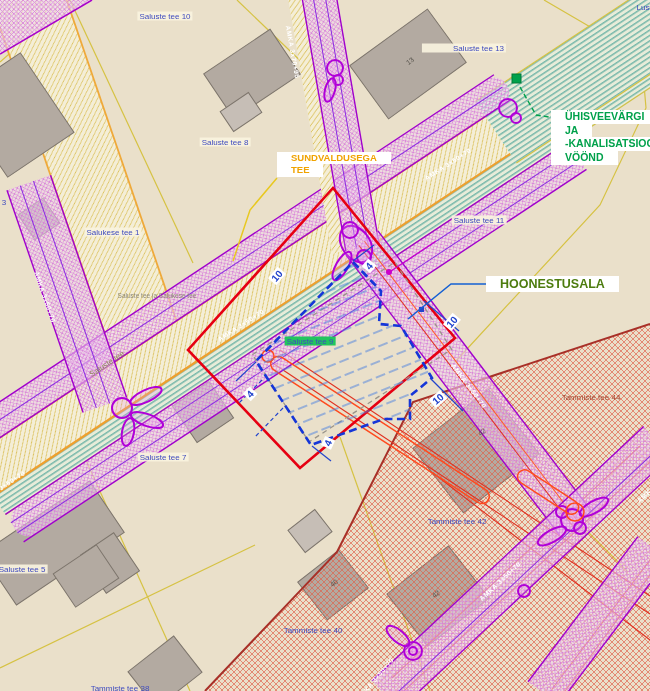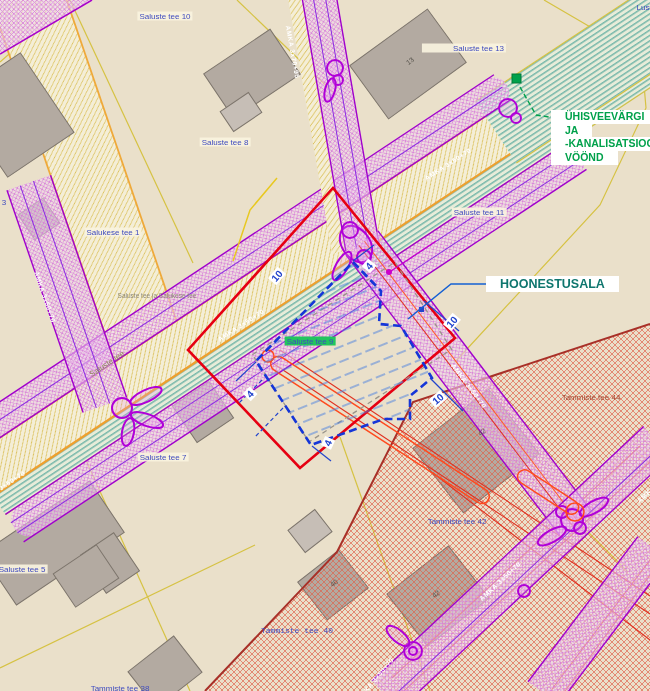--- a/index.html
+++ b/index.html
@@ -271,27 +271,27 @@
   </g>
   <rect x="512" y="74" width="9" height="9" fill="#00a14b" stroke="#007a38"></rect>
   <circle cx="389" cy="272" r="3" fill="#cc00cc"></circle>
 </svg>
 
 <div id="labels">
       <div class="map-label parcel boxed" style="left: 165px; top: 16px; transform: translate(-50%, -50%) rotate(0deg);">Saluste tee 10</div>
       <div class="map-label parcel boxed" style="left: 464px; top: 48px; transform: translate(-50%, -50%) rotate(0deg); padding-left: 31px;">Saluste tee 13</div>
       <div class="map-label parcel boxed" style="left: 225px; top: 130px; transform: translate(-50%, -50%) rotate(0deg); margin-top: 12px;">Saluste tee 8</div>
       <div class="map-label parcel boxed" style="left: 113px; top: 232px; transform: translate(-50%, -50%) rotate(0deg);">Salukese tee 1</div>
-      <div class="map-label parcel boxed" style="left: 479px; top: 212px; transform: translate(-50%, -50%) rotate(0deg);">Saluste tee 11</div>
+      <div class="map-label parcel boxed" style="left: 479px; top: 220px; transform: translate(-50%, -50%) rotate(0deg);">Saluste tee 11</div>
       <div class="map-label parcel boxed" style="left: 310px; top: 341px; transform: translate(-50%, -50%) rotate(0deg); background: #22c55e;">Saluste tee 9</div>
       <div class="map-label parcel boxed" style="left: 163px; top: 457px; transform: translate(-50%, -50%) rotate(0deg);">Saluste tee 7</div>
       <div class="map-label parcel boxed" style="left: 22px; top: 569px; transform: translate(-50%, -50%) rotate(0deg);">Saluste tee 5</div>
       <div class="map-label parcel" style="left: 591px; top: 397px; transform: translate(-50%, -50%) rotate(0deg); color: rgb(162, 69, 47); text-align: right;">Tammiste tee 44</div>
       <div class="map-label parcel" style="left: 457px; top: 521px; transform: translate(-50%, -50%) rotate(0deg);">Tammiste tee 42</div>
-      <div class="map-label parcel" style="left: 297px; top: 630px; transform: translate(-50%, -50%) rotate(0deg); font-family: Liberation Mono, monospace;">Tammiste tee 40</div>
+      <div class="map-label parcel" style="left: 313px; top: 630px; transform: translate(-50%, -50%) rotate(0deg);">Tammiste tee 40</div>
       <div class="map-label parcel" style="left: 120px; top: 688px; transform: translate(-50%, -50%) rotate(0deg);">Tammiste tee 38</div>
       <div class="map-label parcel" style="left: 4px; top: 202px; transform: translate(-50%, -50%) rotate(0deg);">3</div>
       <div class="map-label parcel" style="left: 645px; top: 7px; transform: translate(-50%, -50%) rotate(0deg);">Lusti</div>
       <div class="map-label roadname" style="left: 107px; top: 364px; transform: translate(-50%, -50%) rotate(-34deg);">Saluste tee</div>
       <div class="map-label roadname" style="left: 157px; top: 295px; transform: translate(-50%, -50%) rotate(0deg); color: rgb(139, 134, 118); font-size: 6.5px;">Saluste tee ja Salukese tee</div>
       <div class="map-label cable" style="left: 293px; top: 52px; transform: translate(-50%, -50%) rotate(80deg);">AMKA 3x70+95</div>
       <div class="map-label cable" style="left: 448px; top: 164px; transform: translate(-50%, -50%) rotate(-33deg);">AMKA 3x50+70</div>
       <div class="map-label cable" style="left: 241px; top: 325px; transform: translate(-50%, -50%) rotate(-33deg);">AMKA 3x50+70</div>
       <div class="map-label cable" style="left: 45px; top: 297px; transform: translate(-50%, -50%) rotate(71deg);">AMKA 3x50+70</div>
       <div class="map-label cable" style="left: 469px; top: 386px; transform: translate(-50%, -50%) rotate(53deg);">AMKA 3x50+70</div>
@@ -304,23 +304,27 @@
       <div class="map-label dim" style="left: 438px; top: 399px; transform: translate(-50%, -50%) rotate(-40deg);">10</div>
       <div class="map-label dim" style="left: 369px; top: 266px; transform: translate(-50%, -50%) rotate(-50deg);">4</div>
       <div class="map-label dim" style="left: 250px; top: 394px; transform: translate(-50%, -50%) rotate(-47deg);">4</div>
       <div class="map-label dim" style="left: 328px; top: 443px; transform: translate(-50%, -50%) rotate(-65deg);">4</div>
       <div class="map-label bno" style="left: 410px; top: 61px; transform: translate(-50%, -50%) rotate(-38deg);">13</div>
       <div class="map-label bno" style="left: 482px; top: 432px; transform: translate(-50%, -50%) rotate(-38deg);">42</div>
       <div class="map-label bno" style="left: 436px; top: 594px; transform: translate(-50%, -50%) rotate(-38deg);">42</div>
       <div class="map-label bno" style="left: 334px; top: 583px; transform: translate(-50%, -50%) rotate(-38deg);">40</div>
     </div>
 
+<div class="anno" style="left: 277px; top: 152px; font-size: 9.5px; color: rgb(240, 163, 0);">
+  <span class="anno-line">SUNDVALDUSEGA</span>
+  <span class="anno-line">TEE</span>
+</div>
 <div class="anno" style="left: 551px; top: 110px; font-size: 10.5px; color: rgb(0, 161, 75);">
   <span class="anno-line">ÜHISVEEVÄRGI</span>
   <span class="anno-line">JA</span>
   <span class="anno-line">-KANALISATSIOONI</span>
   <span class="anno-line">VÖÖND</span>
 </div>
-<div class="anno" style="left: 486px; top: 276px; font-size: 12.5px; color: #0f766e;">
+<div class="anno" style="left: 486px; top: 276px; font-size: 12.5px; color: #4d7c0f;">
   <span class="anno-line">HOONESTUSALA</span>
 </div>
 
 </div>
 
 </body></html>

